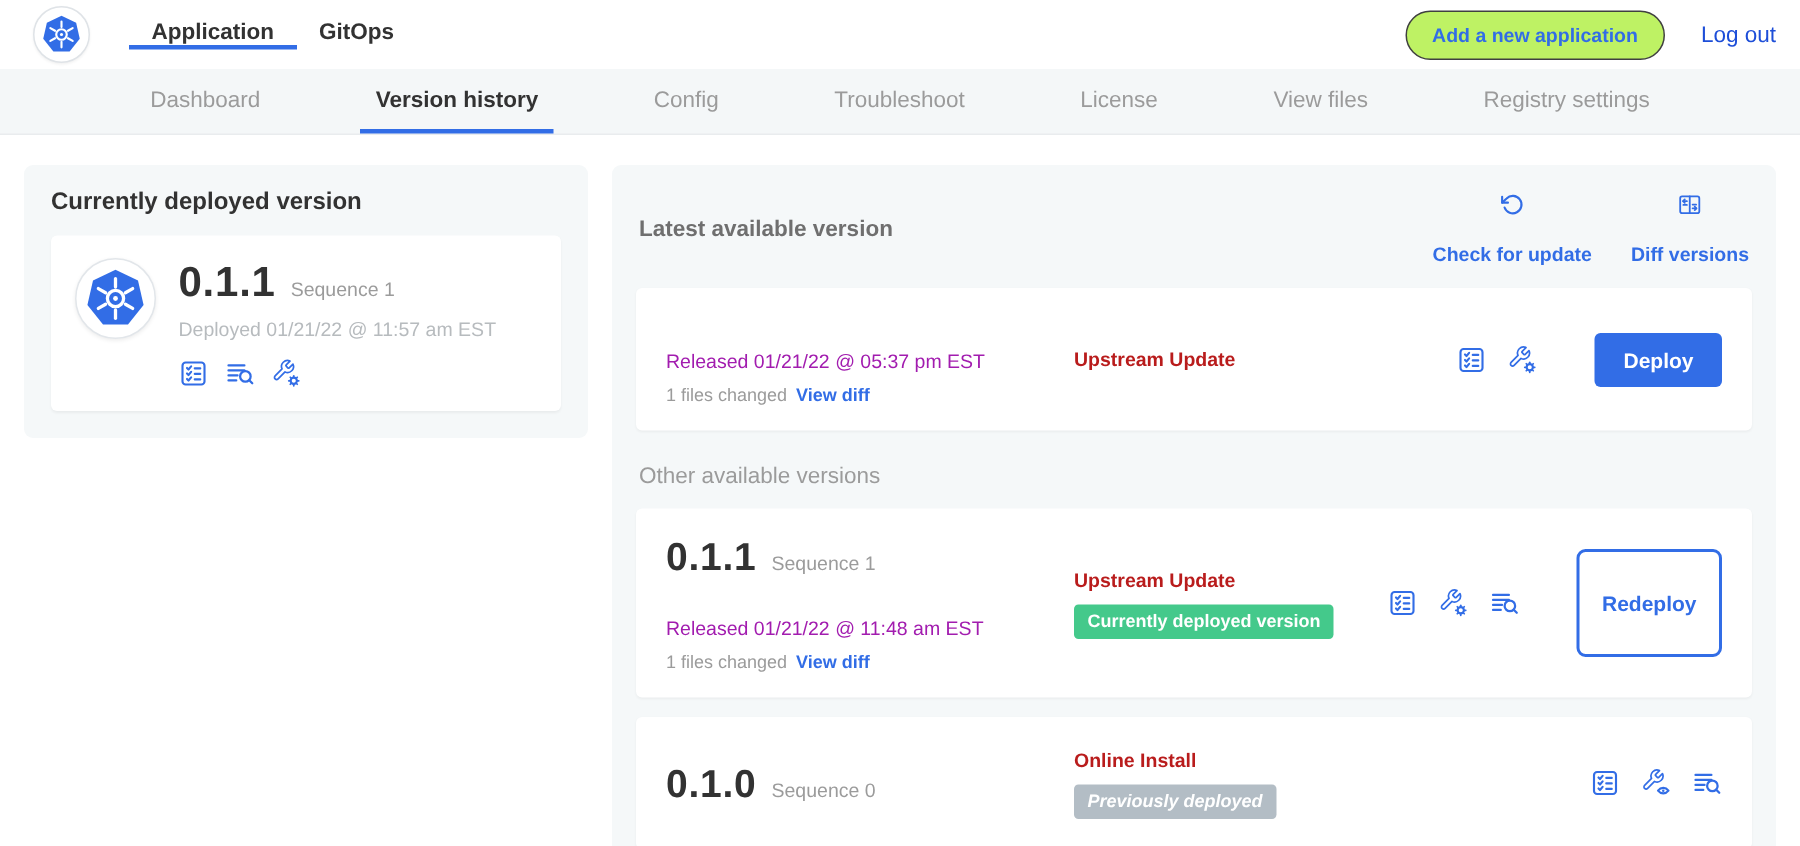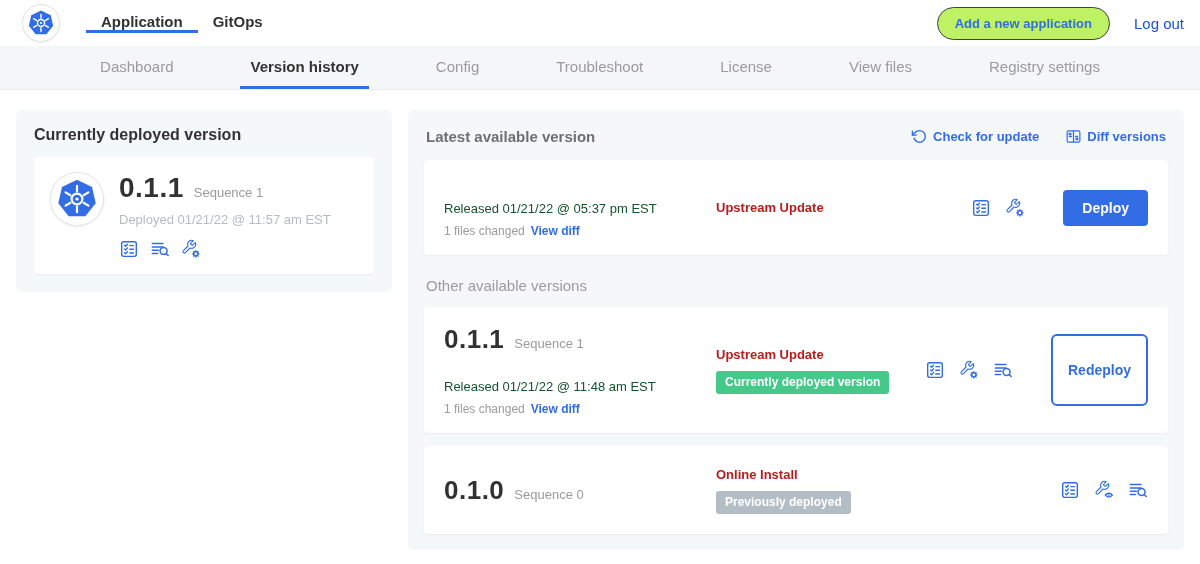--- a/index.html
+++ b/index.html
@@ -47,40 +47,40 @@
   .deployed-at { margin-top:8px; font-size:13px; color:#b7bbbe; }
   .icon-row { margin-top:12px; display:flex; align-items:center; gap:11px; }
   .icon { width:20px; height:20px; color:#326de6; display:inline-flex; cursor:pointer; }
   .icon svg { width:100%; height:100%; }
 
   
   .version-panel { flex:1; background:#f5f8f9; border-radius:6px; padding:14px 16px 16px; }
   .panel-head { display:flex; align-items:center; justify-content:space-between; padding:4px 2px 2px; }
   .latest-header { font-size:15px; font-weight:600; color:#6f6f6f; }
   .panel-actions { display:flex; align-items:center; gap:26px; }
-  .action-link { display:flex; align-items:center; gap:5px; color:#326de6; font-size:13px;
-    font-weight:700; text-decoration:none; cursor:pointer; }
+  .action-link { display:flex; align-items:center; gap:17px; color:#326de6; font-size:13px;
+    font-weight:700; text-decoration:none; cursor:pointer;flex-direction:column; }
   .action-link .icon { width:17px; height:17px; cursor:inherit; }
   .other-header { margin:22px 2px 0; font-size:15px; color:#9b9b9b; }
 
   .version-row { background:#fff; border-radius:4px; margin-top:13px; padding:17px 20px;
     display:flex; align-items:center; box-shadow:0 1px 2px rgba(0,0,0,.05); min-height:88px; }
   .row-left { width:258px; min-width:258px; }
   .vline { display:flex; align-items:baseline; gap:10px; }
   .vnum { font-size:26px; font-weight:700; letter-spacing:.5px; color:#323232; }
   .vseq { font-size:13px; color:#9b9b9b; }
-  .vreleased { margin-top:24px; font-size:13px; color:#14532d; }
+  .vreleased { margin-top:24px; font-size:13px; color:#a21caf; }
   .vfiles { margin-top:8px; font-size:12px; color:#9b9b9b; }
   .viewdiff { color:#326de6; font-weight:700; margin-left:6px; text-decoration:none; cursor:pointer; }
   .row-mid { flex:1; padding-left:14px; }
   .vsource { font-size:13px; font-weight:600; color:#b91c1c; }
   .badge { display:inline-block; margin-top:9px; padding:4px 9px 5px; border-radius:3px;
     color:#fff; font-size:12px; font-weight:700; }
   .badge-green { background:#44c98b; }
-  .badge-gray  { background:#b3bdc5; }
+  .badge-gray  { background:#b3bdc5;font-style:italic; }
   .row-right { display:flex; align-items:center; gap:14px; }
   .btn { font-family:"Liberation Sans", sans-serif; font-size:14px; font-weight:700;
     cursor:pointer; margin-left:24px; }
   .btn-primary { background:#326de6; color:#fff; border:0; border-radius:4px; padding:10px 19px; }
   .btn-outline { background:#fff; color:#326de6; border:2px solid #326de6; border-radius:6px; padding:26px 15px; }
 </style>
 </head>
 <body>
 
 <header class="topnav">

